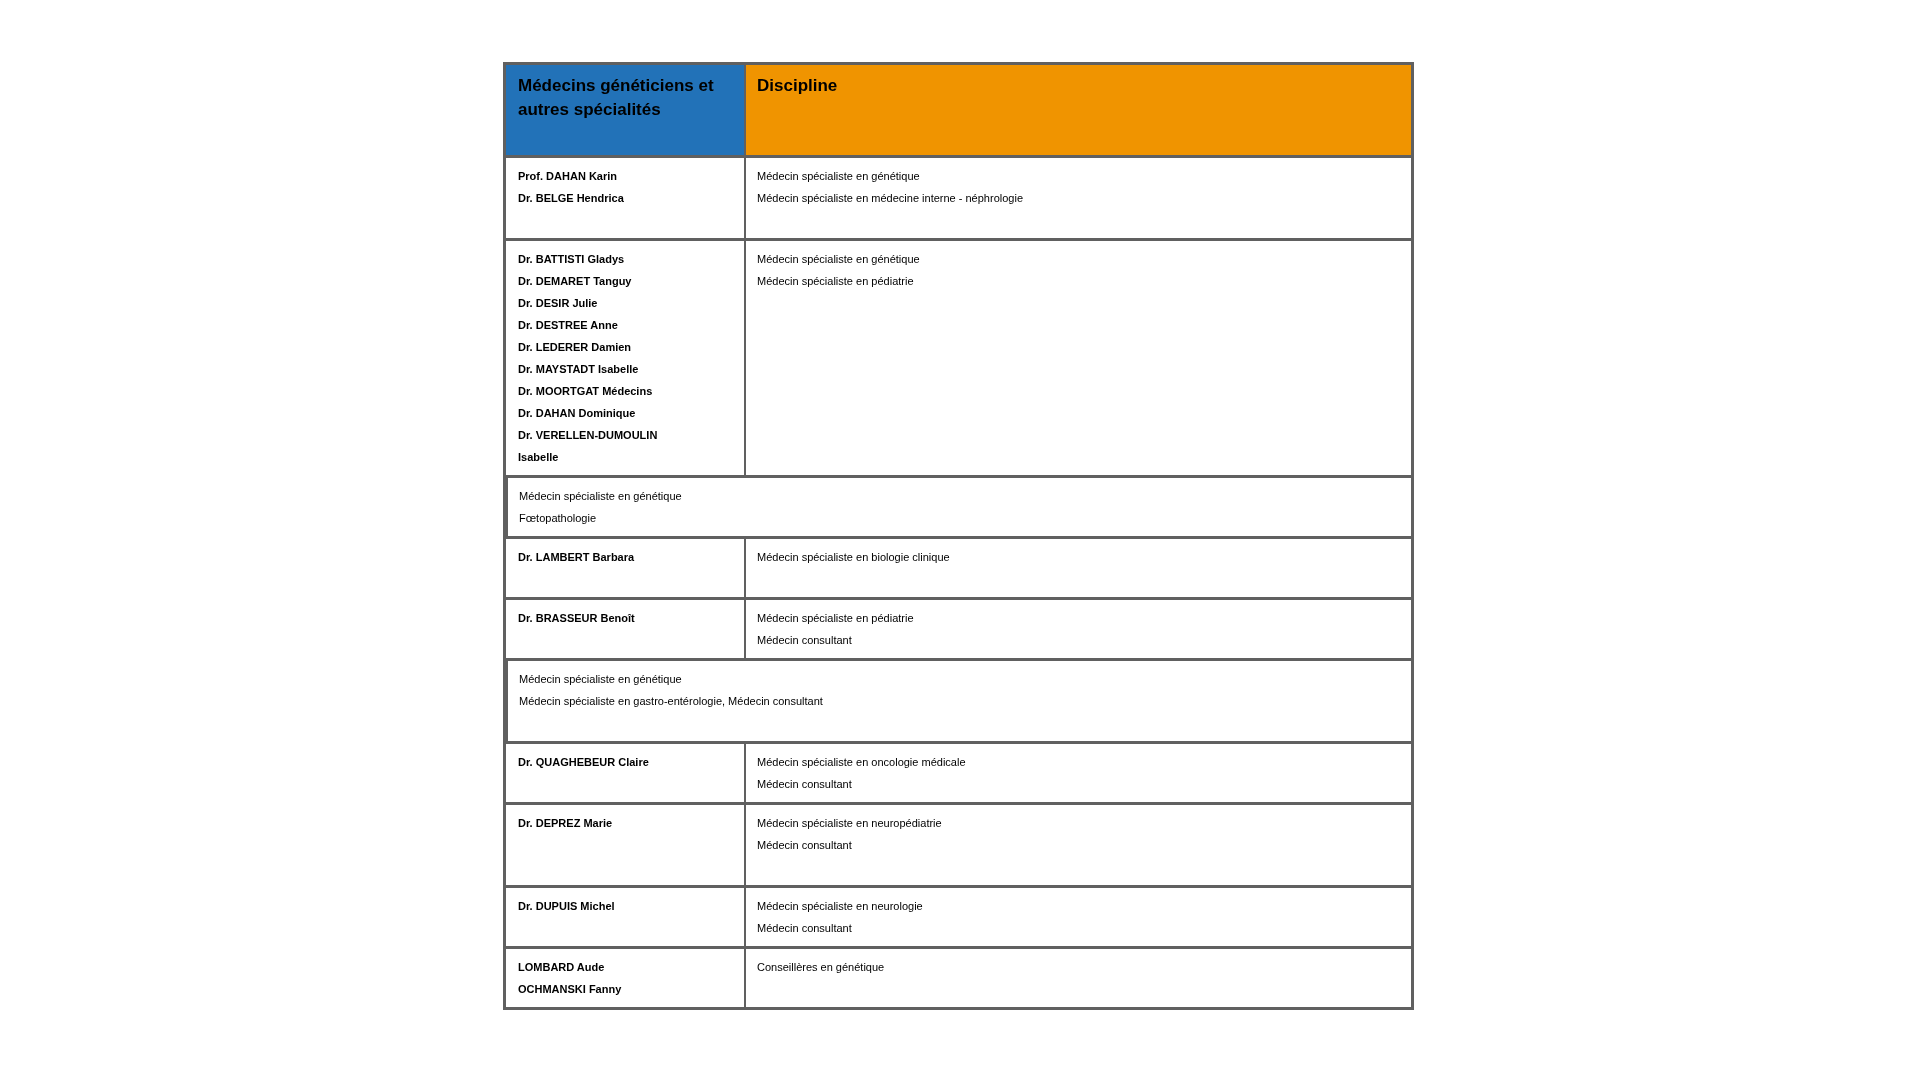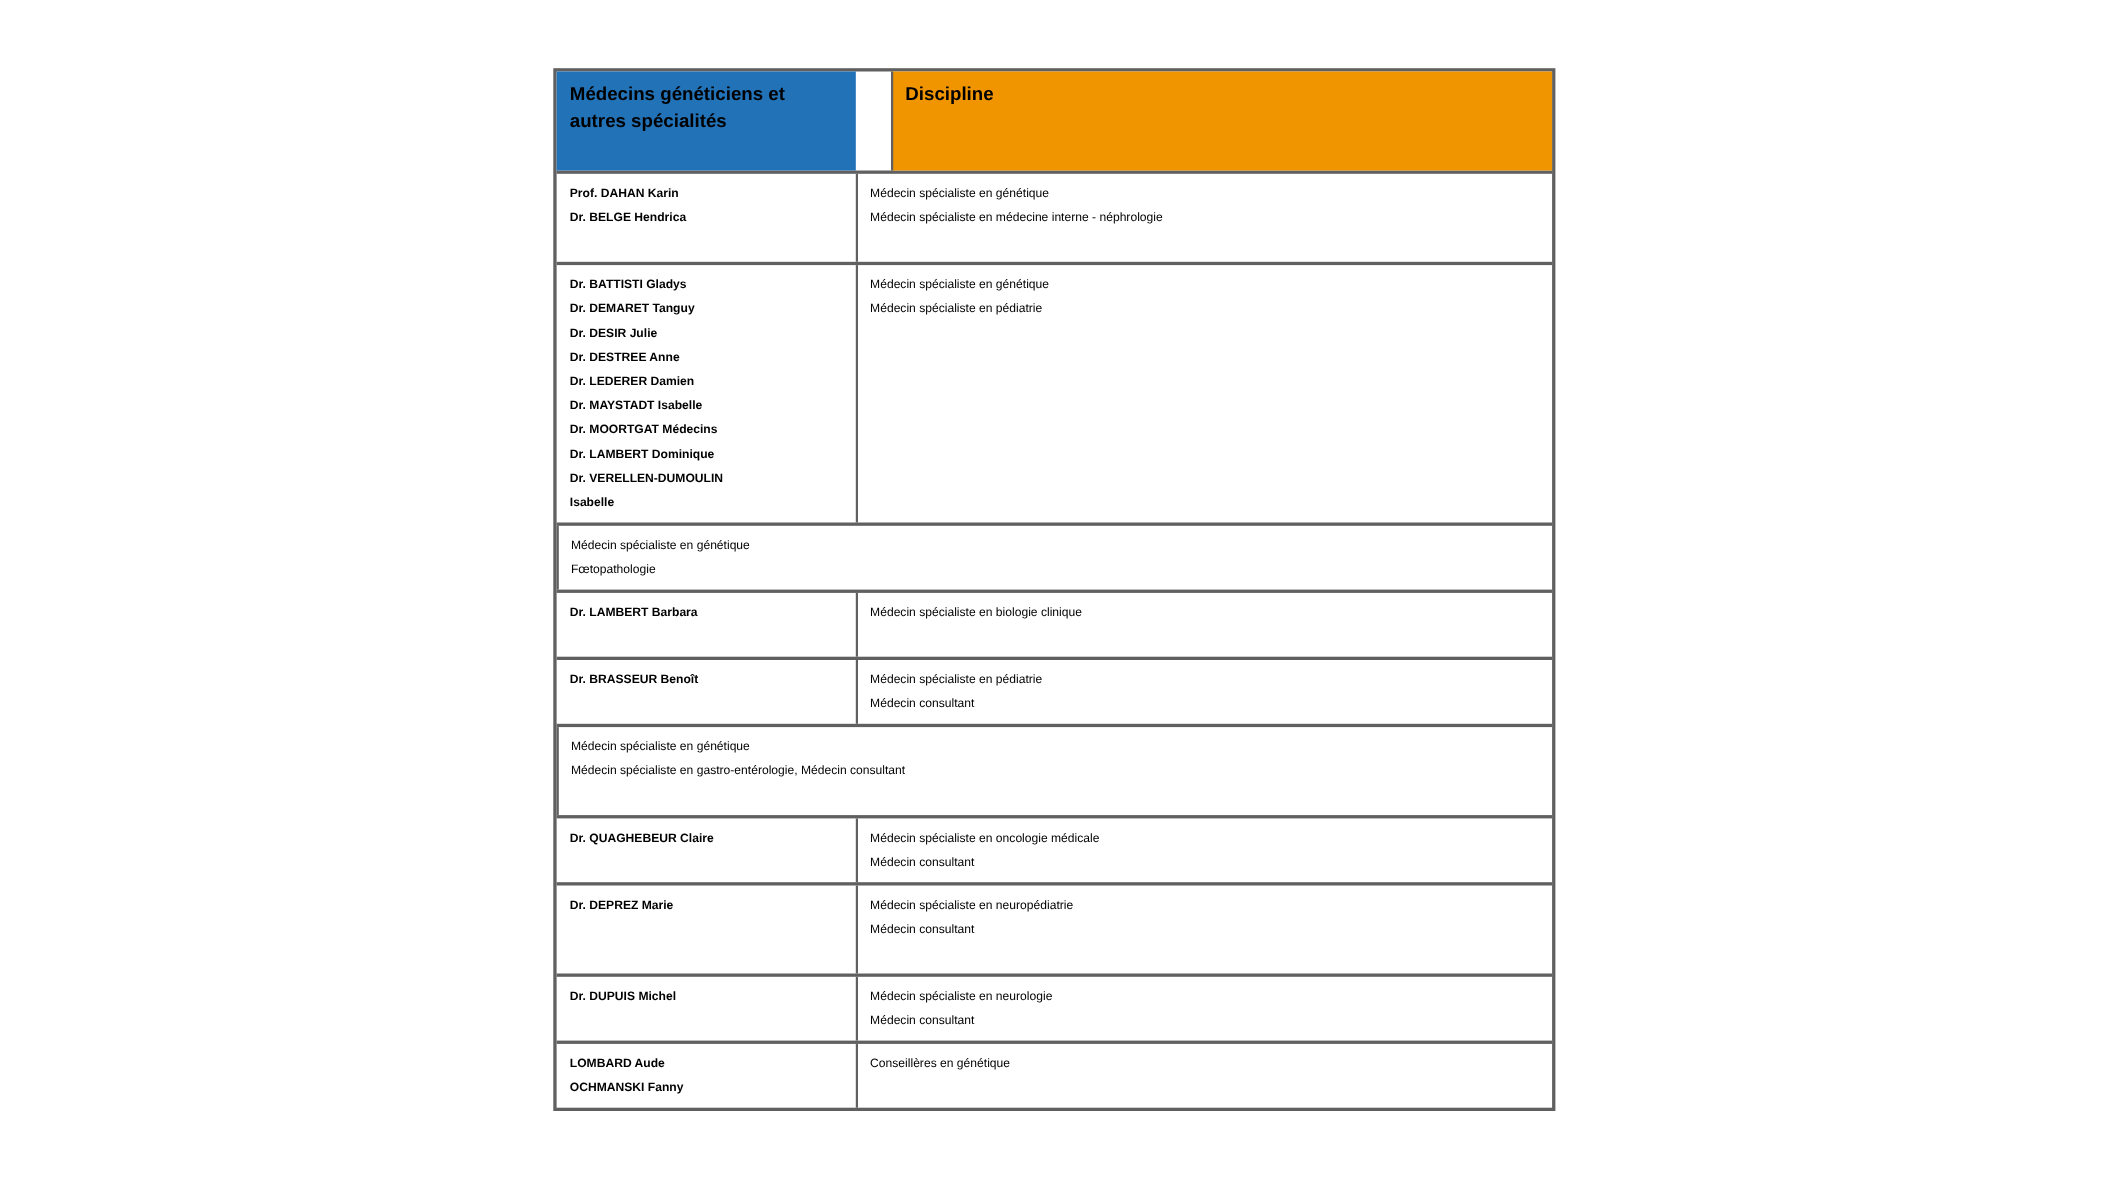--- a/index.html
+++ b/index.html
@@ -29,21 +29,21 @@
     align-items: stretch;
   }
   .row + .row {
     border-top: 3px solid #606060;
   }
   .cell {
     box-sizing: border-box;
     padding: 7px 10px 7px 12px;
   }
   .cell.names {
-    width: 272px;
+    width: 238px;
     flex: none;
   }
   .cell.disc {
     flex: 1;
     border-left: 2px solid #606060;
     padding-left: 11px;
   }
   .line {
     font-size: 11px;
     line-height: 22px;
@@ -57,21 +57,21 @@
     min-height: 90px;
     padding-top: 9px;
   }
   .header-row .header-label {
     display: block;
     font-size: 17px;
     font-weight: bold;
     line-height: 24px;
   }
   .header-names { background: #2272B8; }
-  .header-disc  { background: #F09400; margin-left: 32px; }
+  .header-disc  { background: #F09400; }
 </style>
 </head>
 <body>
 
 <div class="doc-table">
   <div class="row header-row">
     <div class="cell names header-names" style="background: rgb(34, 114, 184);">
       <span class="header-label">Médecins généticiens et autres spécialités</span>
     </div>
     <div class="cell disc header-disc" style="background: rgb(240, 148, 0);">
@@ -92,21 +92,21 @@
     </div>
     <div class="row">
       <div class="cell names">
         <div class="line name-line">Dr. BATTISTI Gladys</div>
         <div class="line name-line">Dr. DEMARET Tanguy</div>
         <div class="line name-line">Dr. DESIR Julie</div>
         <div class="line name-line">Dr. DESTREE Anne</div>
         <div class="line name-line">Dr. LEDERER Damien</div>
         <div class="line name-line">Dr. MAYSTADT Isabelle</div>
         <div class="line name-line">Dr. MOORTGAT Médecins</div>
-        <div class="line name-line">Dr. LAMBERT Dominique</div>
+        <div class="line name-line">Dr. DAHAN Dominique</div>
         <div class="line name-line">Dr. VERELLEN-DUMOULIN</div>
         <div class="line name-line">Isabelle</div>
       </div>
       <div class="cell disc">
         <div class="line disc-line">Médecin spécialiste en génétique</div>
         <div class="line disc-line">Médecin spécialiste en pédiatrie</div>
       </div>
     </div>
     <div class="row">
       <div class="cell disc">

